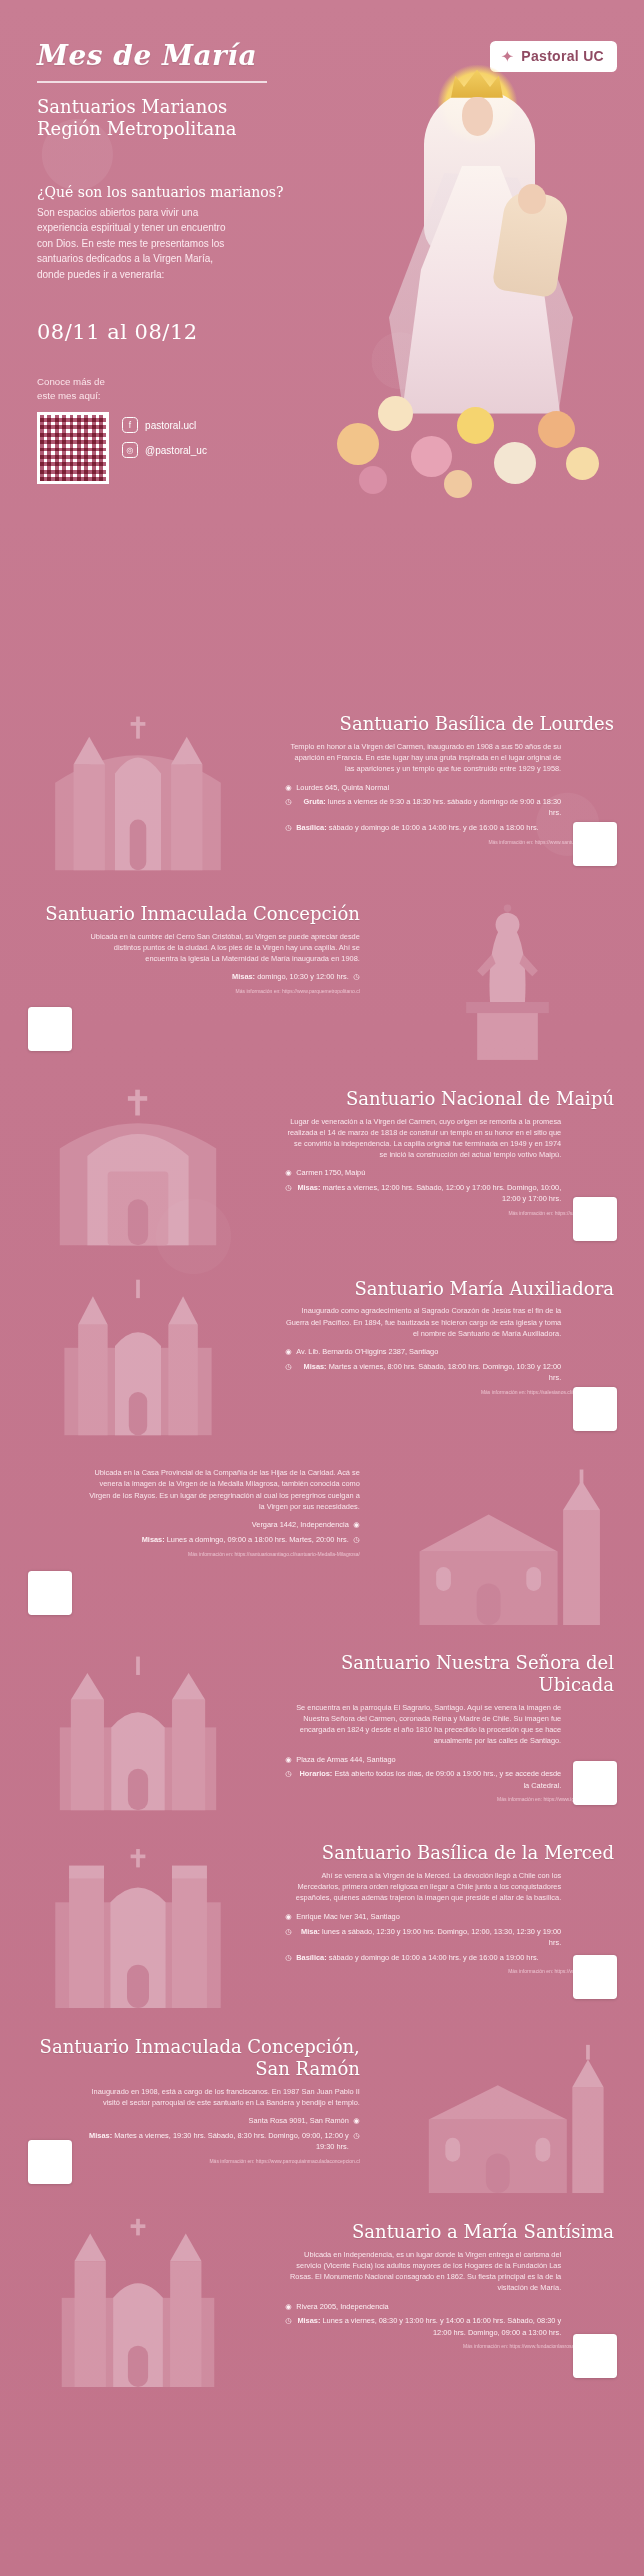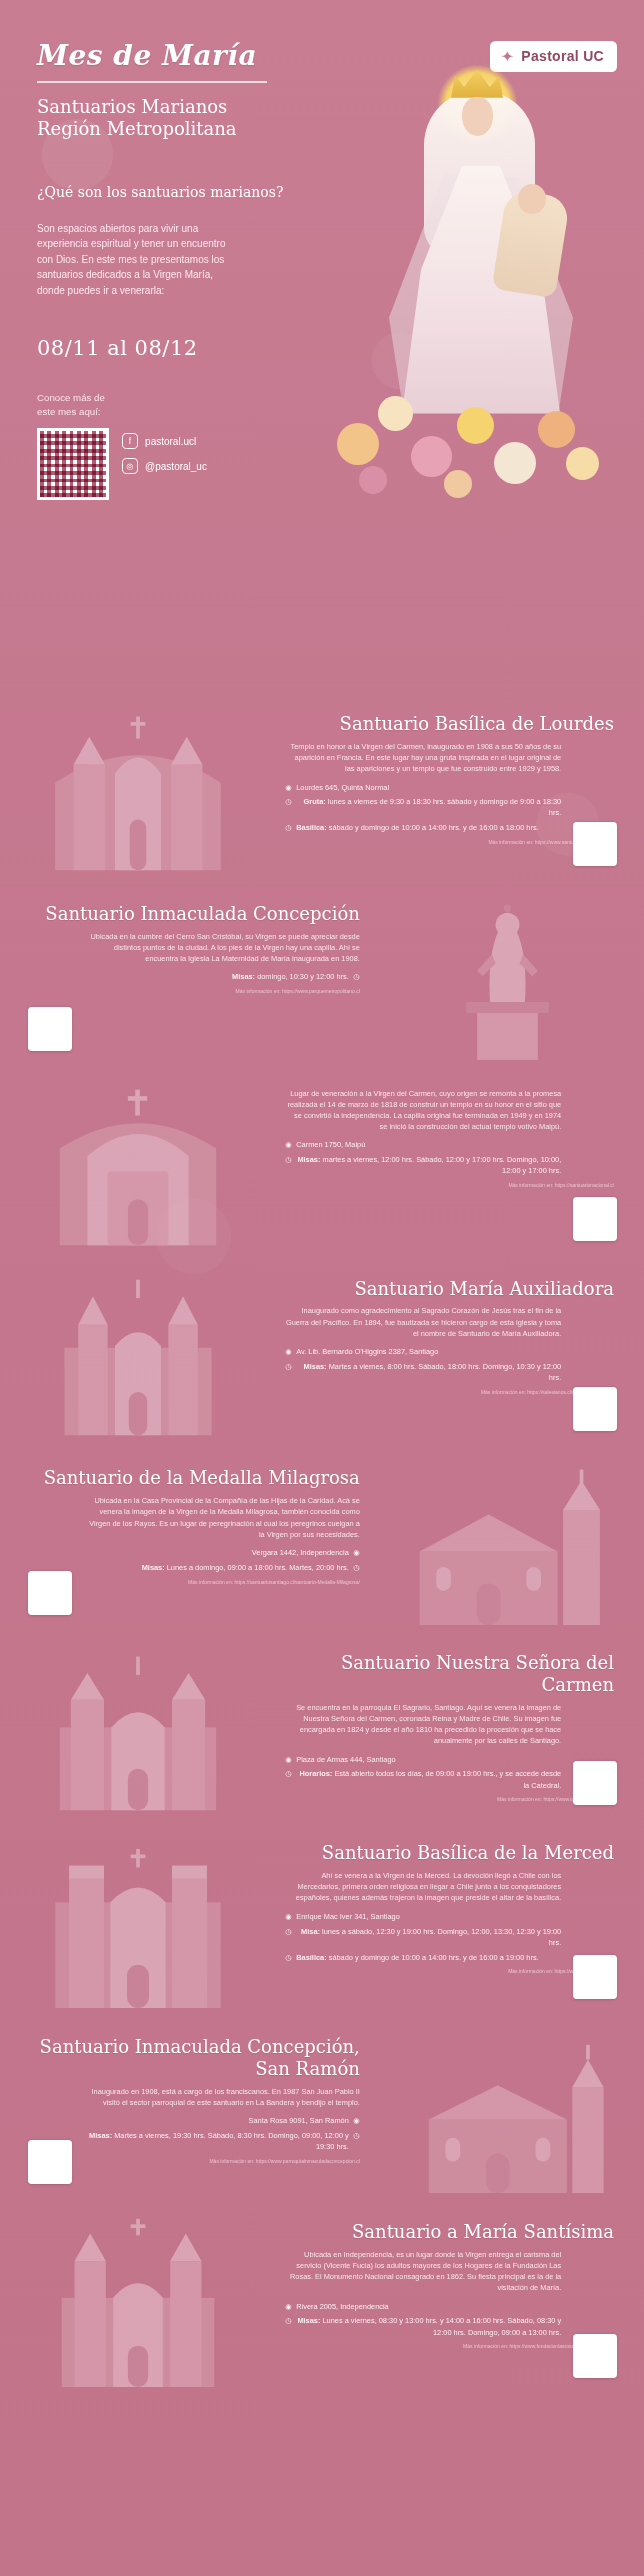--- a/index.html
+++ b/index.html
@@ -64,21 +64,21 @@
     font-size: 14px;
     padding-left: 37px;
     margin-top: 43px;
     color: #fff;
   }
   .intro {
     width: 230px;
     font-size: 10px;
     line-height: 1.55;
     padding-left: 37px;
-    margin-top: 21px;
+    margin-top: 5px;
     color: #fdeaf0;
   }
   .dates {
     font-family: "DejaVu Serif", serif;
     font-size: 21px;
     padding-left: 37px;
     margin-top: 38px;
     letter-spacing: 0.5px;
   }
   .more {
@@ -382,20 +382,21 @@
           <path class="bd" d="M40 175 L40 70 Q125 15 210 70 L210 175 Z"></path>
           <path class="wh" d="M70 175 L70 78 Q125 30 180 78 L180 175 Z"></path>
           <rect class="lt" x="92" y="95" width="66" height="80" rx="4"></rect>
           <rect class="dk" x="114" y="125" width="22" height="50" rx="11"></rect>
           <rect class="wh" x="122" y="6" width="5" height="28"></rect>
           <rect class="wh" x="114" y="13" width="21" height="5"></rect>
           <circle class="wh" cx="125" cy="72" r="10"></circle>
         </svg>
       </div>
       <div class="txt">
+        <div class="s-title">Santuario Nacional de Maipú</div>
         <div class="s-desc">Lugar de veneración a la Virgen del Carmen, cuyo origen se remonta a la promesa realizada el 14 de marzo de 1818 de construir un templo en su honor en el sitio que se convirtió la independencia. La capilla original fue terminada en 1949 y en 1974 se inició la construcción del actual templo votivo Maipú.</div>
         <div class="s-line">
             <span class="ic">◉</span>
             <span>Carmen 1750, Maipú</span>
           </div>
         <div class="s-line">
             <span class="ic">◷</span>
             <span><b>Misas:</b> <span>martes a viernes, 12:00 hrs. Sábado, 12:00 y 17:00 hrs. Domingo, 10:00, 12:00 y 17:00 hrs.</span></span>
           </div>
         <div class="s-src">Más información en: https://santuarionacional.cl</div>
@@ -446,21 +447,20 @@
           <path class="lt" d="M30 95 L105 55 L180 95 Z"></path>
           <rect class="lt" x="186" y="50" width="40" height="125"></rect>
           <path class="wh" d="M186 50 L206 18 L226 50 Z"></path>
           <rect class="dk" x="92" y="130" width="26" height="45" rx="13"></rect>
           <rect class="wh" x="48" y="112" width="16" height="26" rx="8"></rect>
           <rect class="wh" x="146" y="112" width="16" height="26" rx="8"></rect>
           <rect class="wh" x="204" y="6" width="4" height="16"></rect>
         </svg>
       </div>
       <div class="txt">
-        <div class="s-title">Santuario de la Medalla Milagrosa</div>
         <div class="s-desc">Ubicada en la Casa Provincial de la Compañía de las Hijas de la Caridad. Acá se venera la imagen de la Virgen de la Medalla Milagrosa, también conocida como Virgen de los Rayos. Es un lugar de peregrinación al cual los peregrinos cuelgan a la Virgen por sus necesidades.</div>
         <div class="s-line">
             <span class="ic">◉</span>
             <span>Vergara 1442, Independencia</span>
           </div>
         <div class="s-line">
             <span class="ic">◷</span>
             <span><b>Misas:</b> <span>Lunes a domingo, 09:00 a 18:00 hrs. Martes, 20:00 hrs.</span></span>
           </div>
         <div class="s-src">Más información en: https://santuariosantiago.cl/santuario-Medalla-Milagrosa/</div>
@@ -479,21 +479,21 @@
           <rect class="lt" x="162" y="55" width="36" height="120"></rect>
           <path class="wh" d="M52 55 L70 26 L88 55 Z"></path>
           <path class="wh" d="M162 55 L180 26 L198 55 Z"></path>
           <path class="wh" d="M96 85 Q125 52 154 85 L154 175 L96 175 Z"></path>
           <rect class="dk" x="114" y="130" width="22" height="45" rx="11"></rect>
           <circle class="wh" cx="125" cy="104" r="11"></circle>
           <rect class="wh" x="123" y="8" width="4" height="20"></rect>
         </svg>
       </div>
       <div class="txt">
-        <div class="s-title">Santuario Nuestra Señora del Carmen</div>
+        <div class="s-title">Santuario Nuestra Señora del Ubicada</div>
         <div class="s-desc">Se encuentra en la parroquia El Sagrario, Santiago. Aquí se venera la imagen de Nuestra Señora del Carmen, coronada Reina y Madre de Chile. Su imagen fue encargada en 1824 y desde el año 1810 ha precedido la procesión que se hace anualmente por las calles de Santiago.</div>
         <div class="s-line">
             <span class="ic">◉</span>
             <span>Plaza de Armas 444, Santiago</span>
           </div>
         <div class="s-line">
             <span class="ic">◷</span>
             <span><b>Horarios:</b> <span>Está abierto todos los días, de 09:00 a 19:00 hrs., y se accede desde la Catedral.</span></span>
           </div>
         <div class="s-src">Más información en: https://www.iglesiadesantiago.cl</div>

